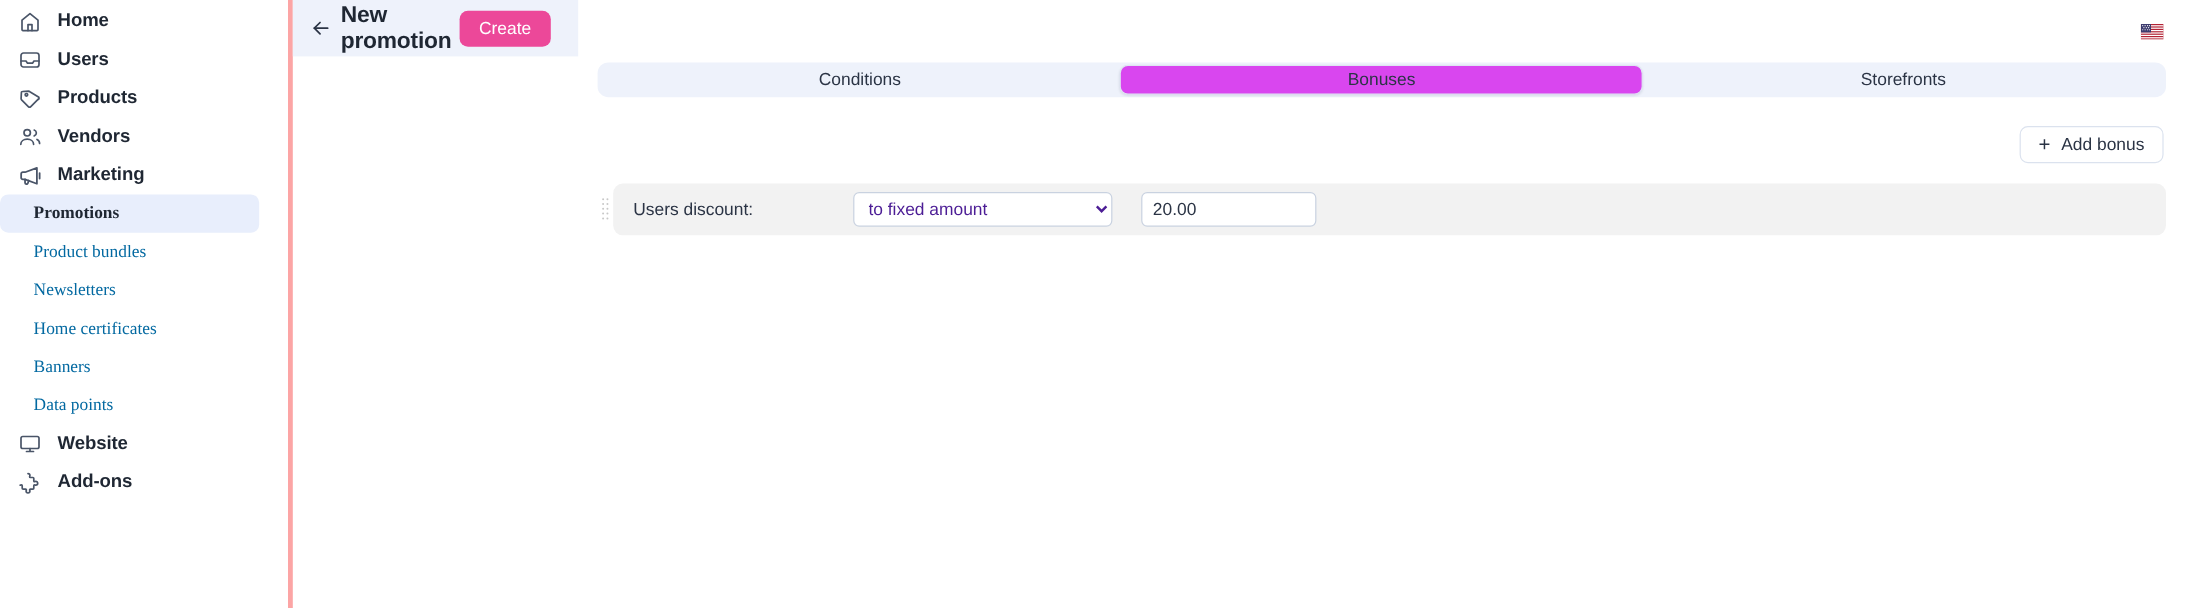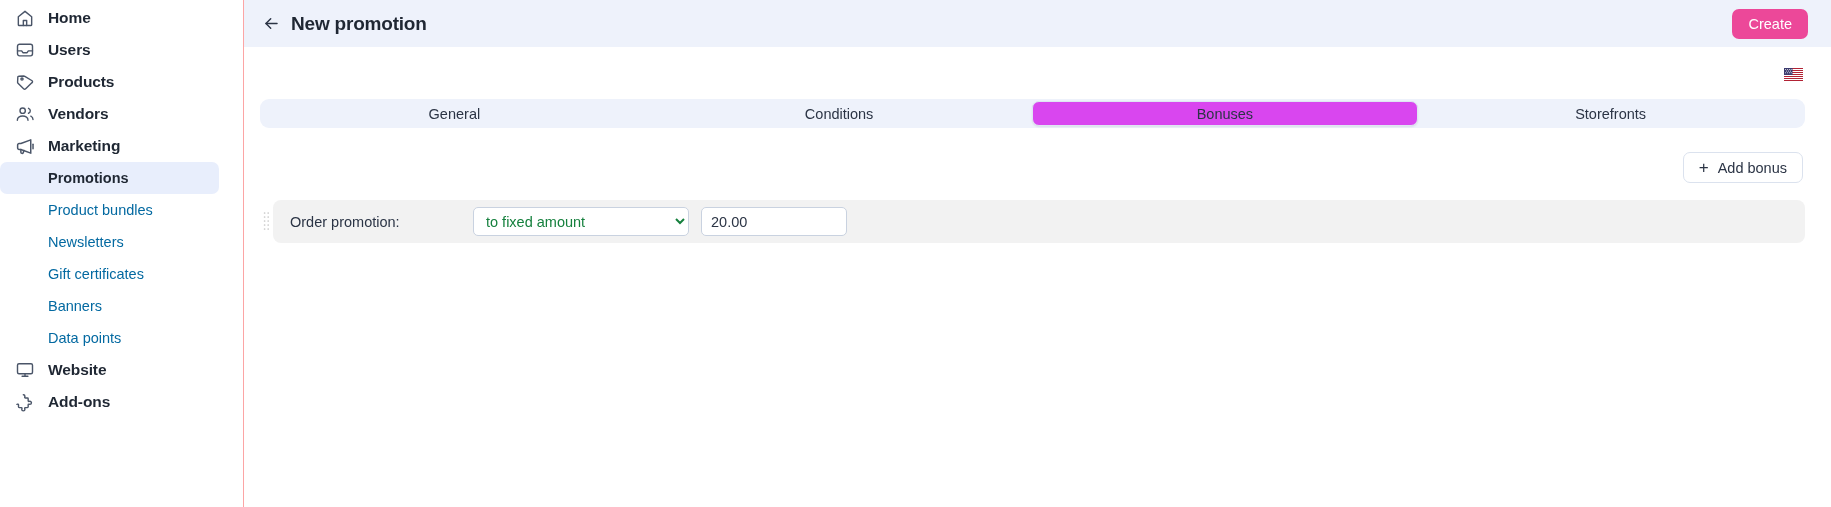--- a/index.html
+++ b/index.html
@@ -15,21 +15,21 @@
     display: flex;
     position: relative;
     background: #ffffff;
   }
 
   
   #sidebar {
     width: 244px;
     height: 507px;
     background: #ffffff;
-    border-right: 1px solid #fca5a5;
+    border-right: 4px solid #fca5a5;
     padding-top: 2px;
     flex: 0 0 244px;
     position: relative;
   }
   .nav-item {
     display: flex;
     align-items: center;
     height: 32px;
     padding-left: 14px;
     gap: 12px;
@@ -46,22 +46,23 @@
     font-size: 15.5px;
     font-weight: bold;
     color: #1f2733;
     letter-spacing: -0.1px;
     white-space: nowrap;
   }
   .nav-sub {
     display: flex;
     align-items: center;
     height: 32px;
-    padding-left: 48px;
-    cursor: pointer;
+    padding-left: 28px;
+    cursor: pointer;
+    font-family: Liberation Serif, serif;
   }
   .nav-sub .nav-label {
     font-size: 14.5px;
     font-weight: normal;
     color: #0369a1;
     white-space: nowrap;
   }
   .nav-sub.active {
     background: #e8eefc;
     border-radius: 7px;
@@ -71,21 +72,21 @@
     color: #1f2733;
     font-weight: bold;
   }
 
   
   #main {
     flex: 1 1 auto;
     height: 507px;
     background: #ffffff;
     display: flex;
-    flex-direction: column;
+    flex-direction: row;
     min-width: 0;
   }
   #topbar {
     height: 47px;
     flex: 0 0 47px;
     background: #eef2fb;
     display: flex;
     align-items: center;
     padding: 0 23px 0 14px;
     position: relative;
@@ -231,30 +232,30 @@
     flex: 0 0 183px;
   }
   .bonus-select {
     width: 216px;
     flex: 0 0 216px;
     height: 29px;
     border: 1px solid #c9d2e0;
     border-radius: 5px;
     background: #ffffff;
     font-size: 14.5px;
-    color: #15803d;
+    color: #4c1d95;
     font-family: "Liberation Sans", sans-serif;
     padding: 0 8px;
     cursor: pointer;
   }
   .bonus-input {
     width: 146px;
     flex: 0 0 146px;
     height: 29px;
-    margin-left: 12px;
+    margin-left: 24px;
     border: 1px solid #c9d2e0;
     border-radius: 5px;
     background: #ffffff;
     font-size: 14.5px;
     color: #2b3445;
     font-family: "Liberation Sans", sans-serif;
     padding: 0 9px;
   }
 </style>
 </head>
@@ -320,21 +321,21 @@
     <div class="nav-sub active">
       <span class="nav-label">Promotions</span>
     </div>
     <div class="nav-sub">
       <span class="nav-label">Product bundles</span>
     </div>
     <div class="nav-sub">
       <span class="nav-label">Newsletters</span>
     </div>
     <div class="nav-sub">
-      <span class="nav-label">Gift certificates</span>
+      <span class="nav-label">Home certificates</span>
     </div>
     <div class="nav-sub">
       <span class="nav-label">Banners</span>
     </div>
     <div class="nav-sub">
       <span class="nav-label">Data points</span>
     </div>
 
     <div class="nav-item">
       <span class="nav-icon">
@@ -394,21 +395,20 @@
               <circle cx="1.6" cy="4.8" r="0.5"></circle>
                 <circle cx="3.6" cy="4.8" r="0.5"></circle>
                 <circle cx="5.6" cy="4.8" r="0.5"></circle>
                 <circle cx="7.2" cy="4.8" r="0.5"></circle>
             </g>
           </svg>
         </span>
       </div>
 
       <div id="tabs">
-        <div class="tab">General</div>
         <div class="tab">Conditions</div>
         <div class="tab active">Bonuses</div>
         <div class="tab">Storefronts</div>
       </div>
 
       <div id="addbonus-row">
         <button id="add-bonus-btn">
           <span class="plus">+</span>
           <span>Add bonus</span>
         </button>
@@ -426,21 +426,21 @@
                 <circle cx="1.6" cy="11" r="0.85"></circle>
                   <circle cx="5.2" cy="11" r="0.85"></circle>
                 <circle cx="1.6" cy="15" r="0.85"></circle>
                   <circle cx="5.2" cy="15" r="0.85"></circle>
                 <circle cx="1.6" cy="19" r="0.85"></circle>
                   <circle cx="5.2" cy="19" r="0.85"></circle>
               </g>
             </svg>
           </span>
           <div class="bonus-row">
-            <span class="bonus-label">Order promotion:</span>
+            <span class="bonus-label">Users discount:</span>
             <select class="bonus-select">
               <option>to fixed amount</option>
             </select>
             <input class="bonus-input" type="text" value="20.00" style="">
           </div>
         </div>
       </div>
 
     </div>
   </section>

